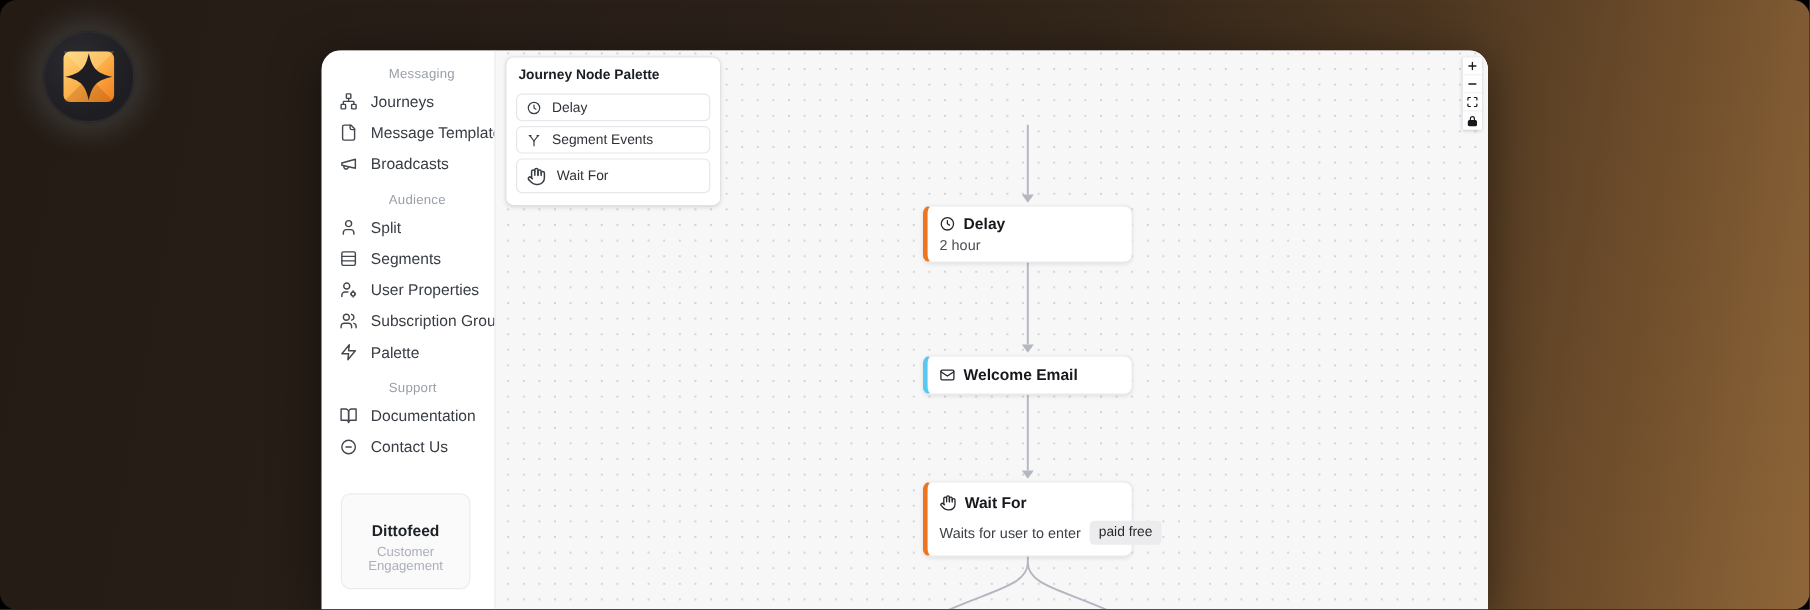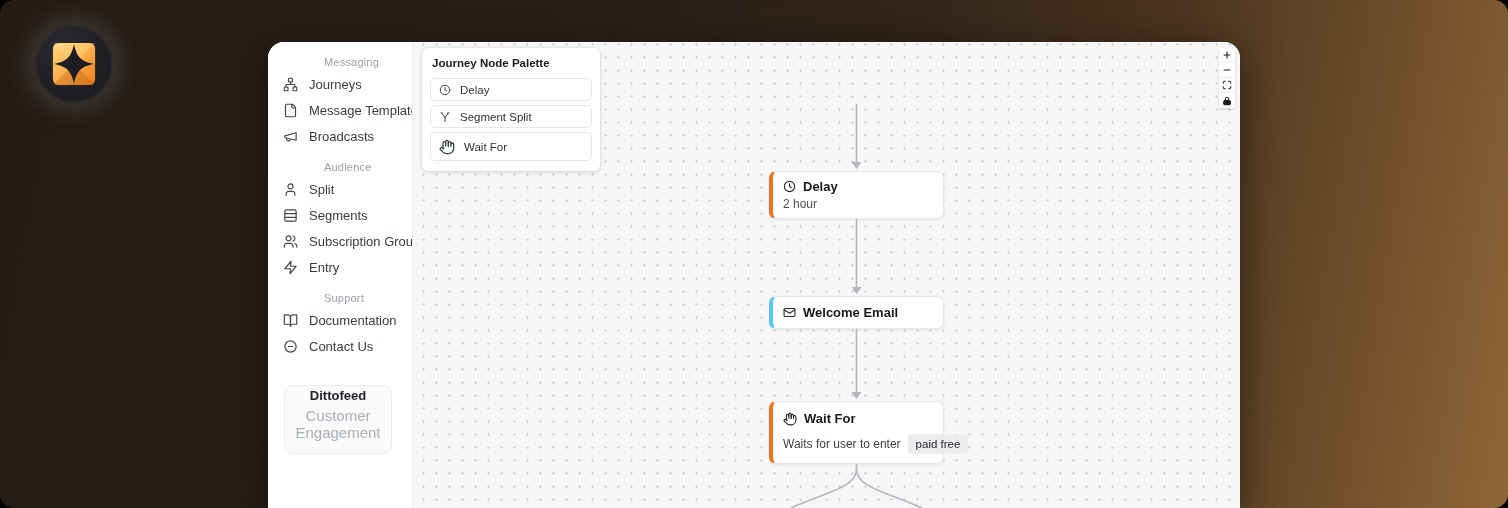--- a/index.html
+++ b/index.html
@@ -20,23 +20,23 @@
     border-radius:16px 16px 0 0;overflow:hidden;display:flex;background:#fff;
     box-shadow:0 8px 40px rgba(0,0,0,.5);}
 
   
   .sidebar{width:144px;background:#fff;padding:14px 10px 0 15px;flex:0 0 auto;display:flex;flex-direction:column;}
   .section-label{font-size:11px;color:#9aa0a8;margin:12px 0 3px 1px;letter-spacing:.2px;padding-left:40px;}
   .section-label:first-child{margin-top:0;}
   .side-item{display:flex;align-items:center;gap:11px;height:26px;font-size:13px;color:#383d44;cursor:pointer;white-space:nowrap;}
   .side-item .i{flex:0 0 auto;color:#43484f;}
   .brand-box{margin:26px 10px 0 1px;border:1px solid #ececef;background:#fafafb;border-radius:8px;
-    text-align:center;padding:2px 4px 12px;}
+    text-align:center;padding:23px 4px 12px;}
   .brand-name{font-size:13px;font-weight:700;color:#1e2126;}
-  .brand-sub{font-size:15px;color:#abb0b8;margin-top:4px;}
+  .brand-sub{font-size:11px;color:#abb0b8;margin-top:4px;}
 
   
   .canvas{position:relative;flex:1;background:#f7f7f8;border-left:1px solid #ededf0;
     background-image:radial-gradient(#d3d4d9 1px,transparent 1.1px);
     background-size:13px 13px;background-position:4px 9px;overflow:hidden;}
 
   .edges{position:absolute;inset:0;pointer-events:none;}
 
   
   .palette{position:absolute;left:9px;top:6px;width:178px;background:#fff;border-radius:6px;
@@ -148,35 +148,46 @@
               <rect x="3" y="3" width="18" height="18" rx="2"></rect>
               <path d="M3 9h18"></path>
               <path d="M3 15h18"></path>
             </svg>
           </span>
         <span>Segments</span>
       </div>
       <div class="side-item">
         <span class="i">
             <svg width="15" height="15" viewBox="0 0 24 24" fill="none" stroke="currentColor" stroke-width="1.9" stroke-linecap="round" stroke-linejoin="round">
+              <path d="M11 15H7a4 4 0 0 0-4 4v2"></path>
+              <circle cx="9.5" cy="7" r="4"></circle>
+              <circle cx="18" cy="17.5" r="2.6"></circle>
+              <path d="M18 13.3v1.2M18 20.5v1.2M14.8 17.5H16M20 17.5h1.2"></path>
+            </svg>
+          </span>
+        <span>User Properties</span>
+      </div>
+      <div class="side-item">
+        <span class="i">
+            <svg width="15" height="15" viewBox="0 0 24 24" fill="none" stroke="currentColor" stroke-width="1.9" stroke-linecap="round" stroke-linejoin="round">
               <path d="M16 21v-2a4 4 0 0 0-4-4H6a4 4 0 0 0-4 4v2"></path>
               <circle cx="9" cy="7" r="4"></circle>
               <path d="M22 21v-2a4 4 0 0 0-3-3.87"></path>
               <path d="M16 3.13a4 4 0 0 1 0 7.75"></path>
             </svg>
           </span>
         <span>Subscription Groups</span>
       </div>
       <div class="side-item">
         <span class="i">
             <svg width="15" height="15" viewBox="0 0 24 24" fill="none" stroke="currentColor" stroke-width="1.9" stroke-linecap="round" stroke-linejoin="round">
               <polygon points="13 2 3 14 12 14 11 22 21 10 12 10 13 2"></polygon>
             </svg>
           </span>
-        <span>Entry</span>
+        <span>Palette</span>
       </div>
 
       <div class="section-label">Support</div>
 
       <div class="side-item">
         <span class="i">
             <svg width="15" height="15" viewBox="0 0 24 24" fill="none" stroke="currentColor" stroke-width="1.9" stroke-linecap="round" stroke-linejoin="round">
               <path d="M2 3h6a4 4 0 0 1 4 4v14a3 3 0 0 0-3-3H2z"></path>
               <path d="M22 3h-6a4 4 0 0 0-4 4v14a3 3 0 0 1 3-3h7z"></path>
             </svg>
@@ -229,21 +240,21 @@
         </div>
         <div class="palette-item">
           <span class="i">
               <svg width="12" height="12" viewBox="0 0 24 24" fill="none" stroke="currentColor" stroke-width="2" stroke-linecap="round" stroke-linejoin="round">
                 <path d="M12 21v-8"></path>
                 <path d="M12 13 5.5 4.5"></path>
                 <path d="M12 13l6.5-8.5"></path>
                 <path d="M4 4h3M17 4h3"></path>
               </svg>
             </span>
-          <span>Segment Split</span>
+          <span>Segment Events</span>
         </div>
         <div class="palette-item tall">
           <span class="i">
               <svg width="16" height="16" viewBox="0 0 24 24" fill="none" stroke="currentColor" stroke-width="1.9" stroke-linecap="round" stroke-linejoin="round">
                 <path d="M18 11V6a2 2 0 0 0-4 0v5"></path>
                 <path d="M14 10V4a2 2 0 0 0-4 0v2"></path>
                 <path d="M10 10.5V6a2 2 0 0 0-4 0v8"></path>
                 <path d="M18 8a2 2 0 1 1 4 0v6a8 8 0 0 1-8 8h-2c-2.8 0-4.5-.86-5.99-2.34l-3.6-3.6a2 2 0 0 1 2.83-2.82L7 15"></path>
               </svg>
             </span>

